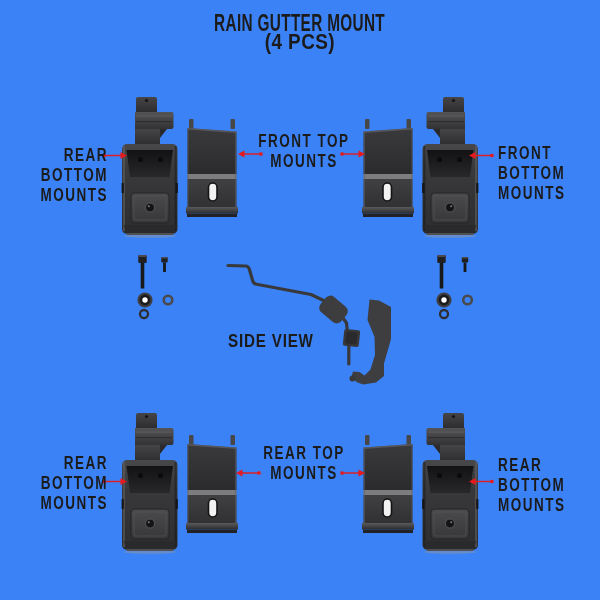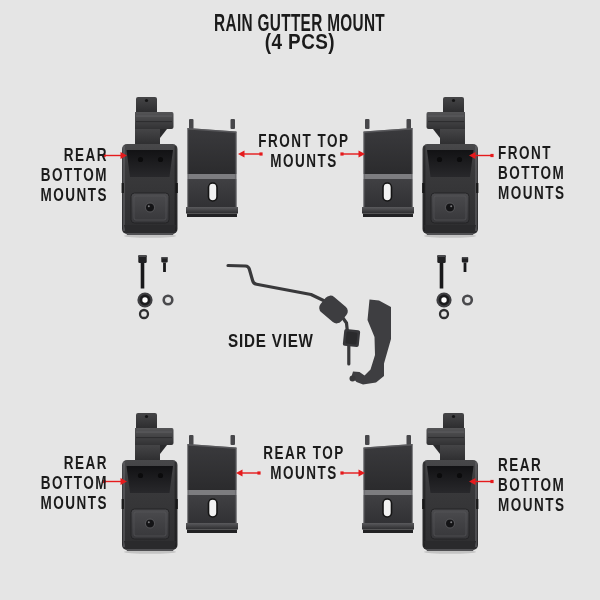--- a/index.html
+++ b/index.html
@@ -1,16 +1,16 @@
 <!DOCTYPE html>
 <html><head>
 <meta charset="utf-8">
 <style>
   html,body{margin:0;padding:0;background:#ffffff;}
-  .canvas{position:relative;width:600px;height:600px;background:#e5e5e5;overflow:hidden;
+  .canvas{position:relative;width:600px;height:600px;background:#3b82f6;overflow:hidden;
           font-family:"Liberation Sans",sans-serif;color:#1b1b1b;}
   
   .trow{position:absolute;left:0;width:600px;text-align:center;white-space:nowrap;}
   .trow span{display:inline-block;line-height:1;transform-origin:center top;}
   .t1{top:11px;}
   .t1 span{font-size:24px;font-weight:bold;letter-spacing:.5px;transform:scaleX(.64);}
   .t2{top:31px;}
   .t2 span{font-size:22px;font-weight:bold;letter-spacing:.5px;transform:scaleX(.86);}
   .t3{top:51px;}
   .t3 span{font-size:22px;font-weight:normal;letter-spacing:.5px;transform:scaleX(.85);}

